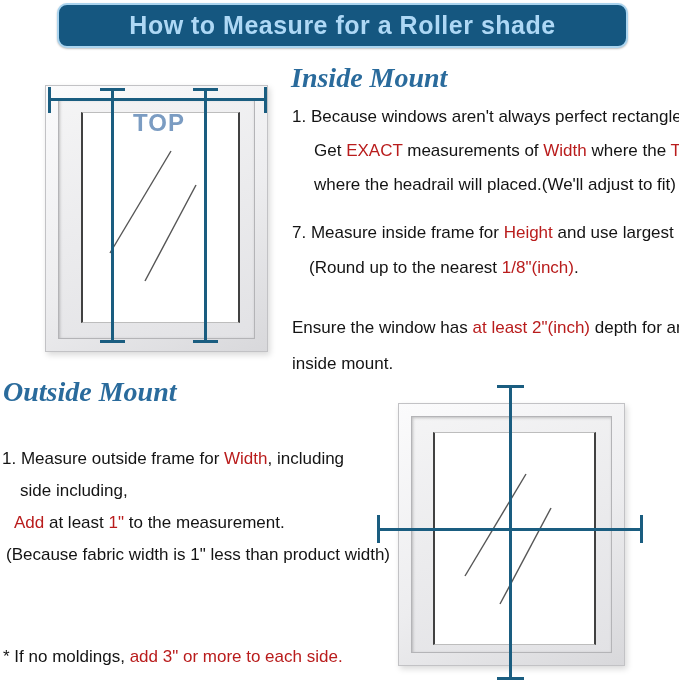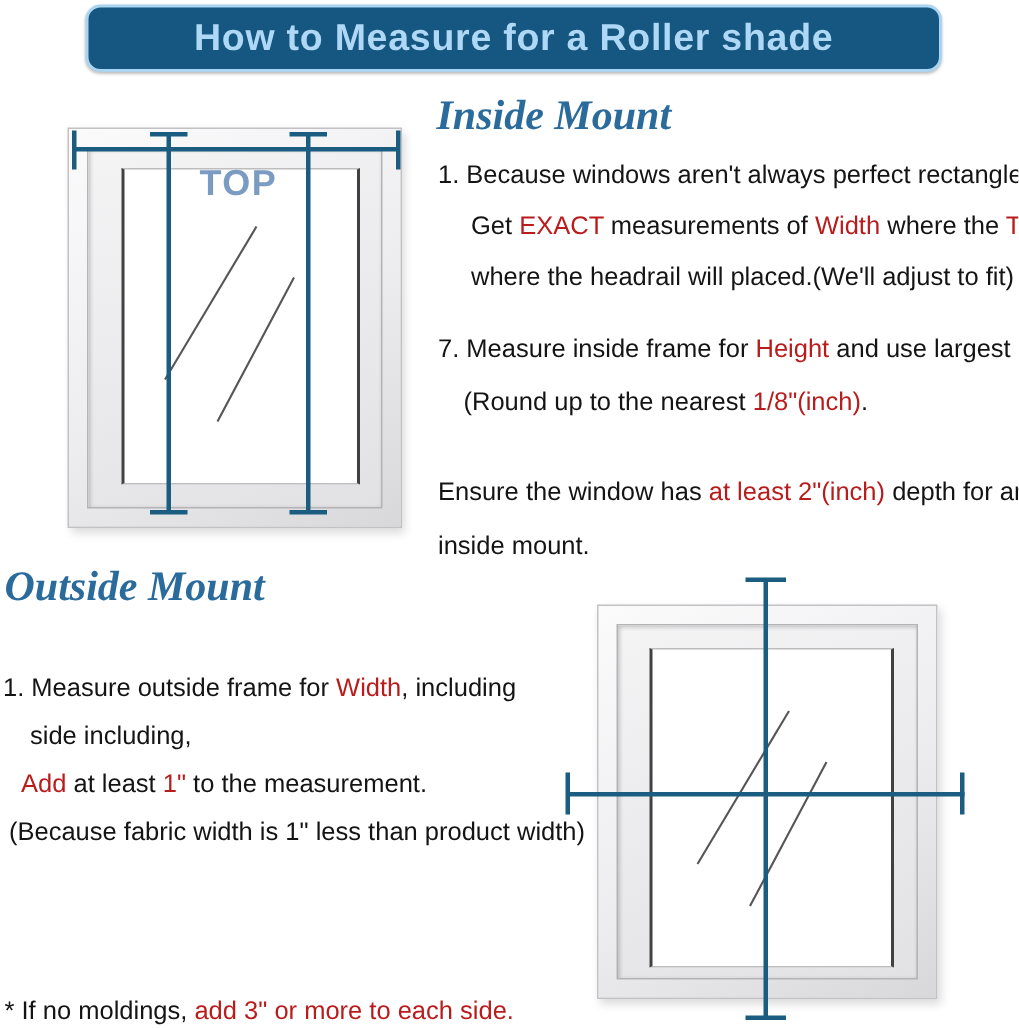--- a/index.html
+++ b/index.html
@@ -96,21 +96,21 @@
   <div class="sec-heading" style="left:3px;top:376px;">Outside Mount</div>
 
   <div class="tblock" style="left:2px;top:420px;line-height:32px;margin-top:23px;">
     <div class="tline"><span>1. Measure outside frame for </span><span class="purple">Width</span><span>, including</span></div>
     <div class="tline" style="padding-left:18px;">side including,</div>
     <div class="tline" style="padding-left:12px;"><span class="purple">Add</span><span> at least </span><span class="purple">1"</span><span> to the measurement.</span></div>
     <div class="tline" style="padding-left:4px;">(Because fabric width is 1" less than product width)</div>
   </div>
 
 
-  <div class="tblock" style="left:3px;top:664px;">
+  <div class="tblock" style="left:3px;top:647px;">
     <div class="tline"><span>* If no moldings, </span><span class="purple">add 3" or more to each side.</span></div>
   </div>
 
   <div class="window" style="left:398px;top:403px;width:227px;height:263px;">
     <div class="win-outer"></div>
     <div class="win-mid"></div>
     <div class="win-glass" style="left:35px;top:29px;width:159px;height:211;height:211px;">
       <svg width="159" height="211" viewBox="0 0 159 211">
         <line x1="30" y1="143" x2="91" y2="41" stroke="#555" stroke-width="1.4"></line>
         <line x1="65" y1="171" x2="116" y2="75" stroke="#555" stroke-width="1.4"></line>

